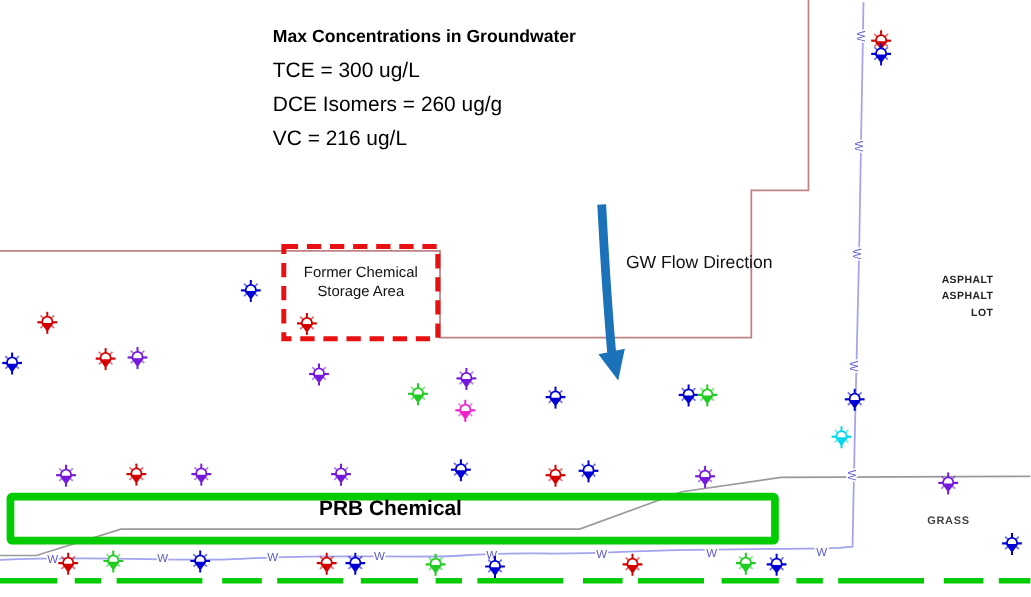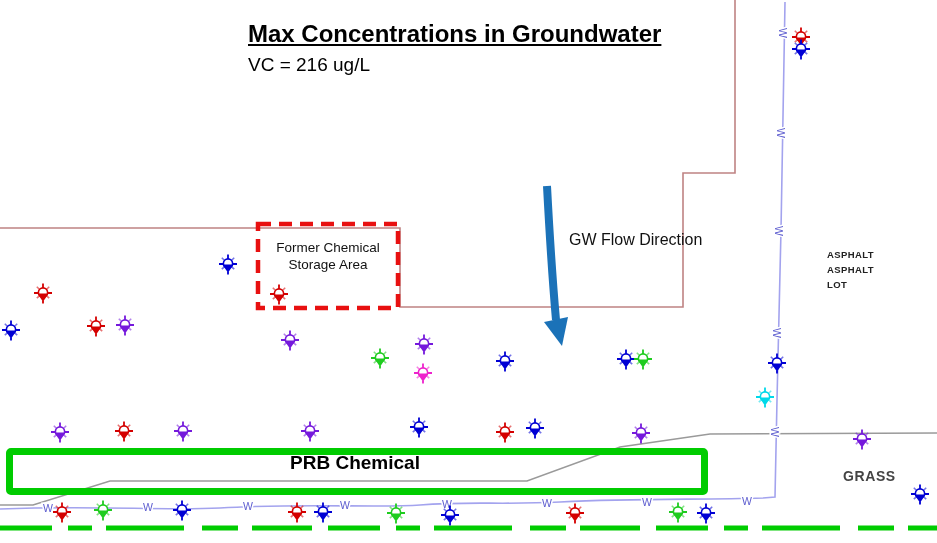--- a/index.html
+++ b/index.html
@@ -4,36 +4,36 @@
 <style>
   html,body{margin:0;padding:0;background:#ffffff;}
   #stage{
     position:relative;width:937px;height:543px;overflow:hidden;
     background:#ffffff;font-family:"Liberation Sans", sans-serif;
   }
   #map-svg{position:absolute;left:0;top:0;}
   .overlay{position:absolute;}
   
   #annotation-block{left:248px;top:18px;color:#000;}
-  #annotation-block .t-bold{font-size:24px;font-weight:bold;line-height:31px;white-space:nowrap;text-decoration:underline;}
+  #annotation-block .t-bold{font-size:16px;font-weight:bold;line-height:31px;white-space:nowrap;}
   #annotation-block .t-val{font-size:19px;font-weight:normal;line-height:31px;white-space:nowrap;}
   
   #gw-flow-label{left:569px;top:231px;font-size:16px;color:#111;white-space:nowrap;}
   
   #storage-area-label{left:266px;top:239px;width:124px;text-align:center;
     font-size:13.5px;line-height:17px;color:#111;}
   
   #prb-box{left:6px;top:448px;width:688px;height:33px;
     border:7px solid #00CC00;border-radius:5px;background:transparent;}
   #prb-label{left:0;top:452px;width:710px;text-align:center;
     font-size:19px;font-weight:bold;color:#000;}
   
-  #asphalt-label{left:827px;top:247px;width:76px;text-align:left;
+  #asphalt-label{left:827px;top:247px;width:76px;text-align:right;
     font-size:9.5px;font-weight:bold;letter-spacing:.4px;line-height:15px;color:#222;}
-  #grass-label{left:843px;top:468px;font-size:14px;font-weight:bold;
+  #grass-label{left:843px;top:468px;font-size:10px;font-weight:bold;
     letter-spacing:.6px;color:#444;}
   
   .w-label{font-family:"Liberation Sans",sans-serif;font-size:10.5px;fill:#5c5ccf;
     paint-order:stroke;stroke:#ffffff;stroke-width:3px;}
 </style>
 </head>
 <body>
 
 <div id="stage">
 
@@ -126,20 +126,22 @@
       <use href="#well-sym" xlink:href="#well-sym" transform="translate(323,512)" style="color:#0000D4"></use>
       <use href="#well-sym" xlink:href="#well-sym" transform="translate(396,513)" style="color:#1FCC1F"></use>
       <use href="#well-sym" xlink:href="#well-sym" transform="translate(450,515)" style="color:#0000D4"></use>
       <use href="#well-sym" xlink:href="#well-sym" transform="translate(575,513)" style="color:#D40000"></use>
       <use href="#well-sym" xlink:href="#well-sym" transform="translate(678,512)" style="color:#1FCC1F"></use>
       <use href="#well-sym" xlink:href="#well-sym" transform="translate(706,513)" style="color:#0000D4"></use>
     </svg>
 
   <div class="overlay" id="annotation-block">
     <div class="t-bold">Max Concentrations in Groundwater</div>
+    <div class="t-val">TCE = 300 ug/L</div>
+    <div class="t-val">DCE Isomers = 260 ug/g</div>
     <div class="t-val">VC = 216 ug/L</div>
   </div>
 
   <div class="overlay" id="gw-flow-label">GW Flow Direction</div>
 
   <div class="overlay" id="storage-area-label">Former Chemical Storage Area</div>
 
   <div class="overlay" id="prb-box"></div>
   <div class="overlay" id="prb-label">PRB Chemical</div>
 

